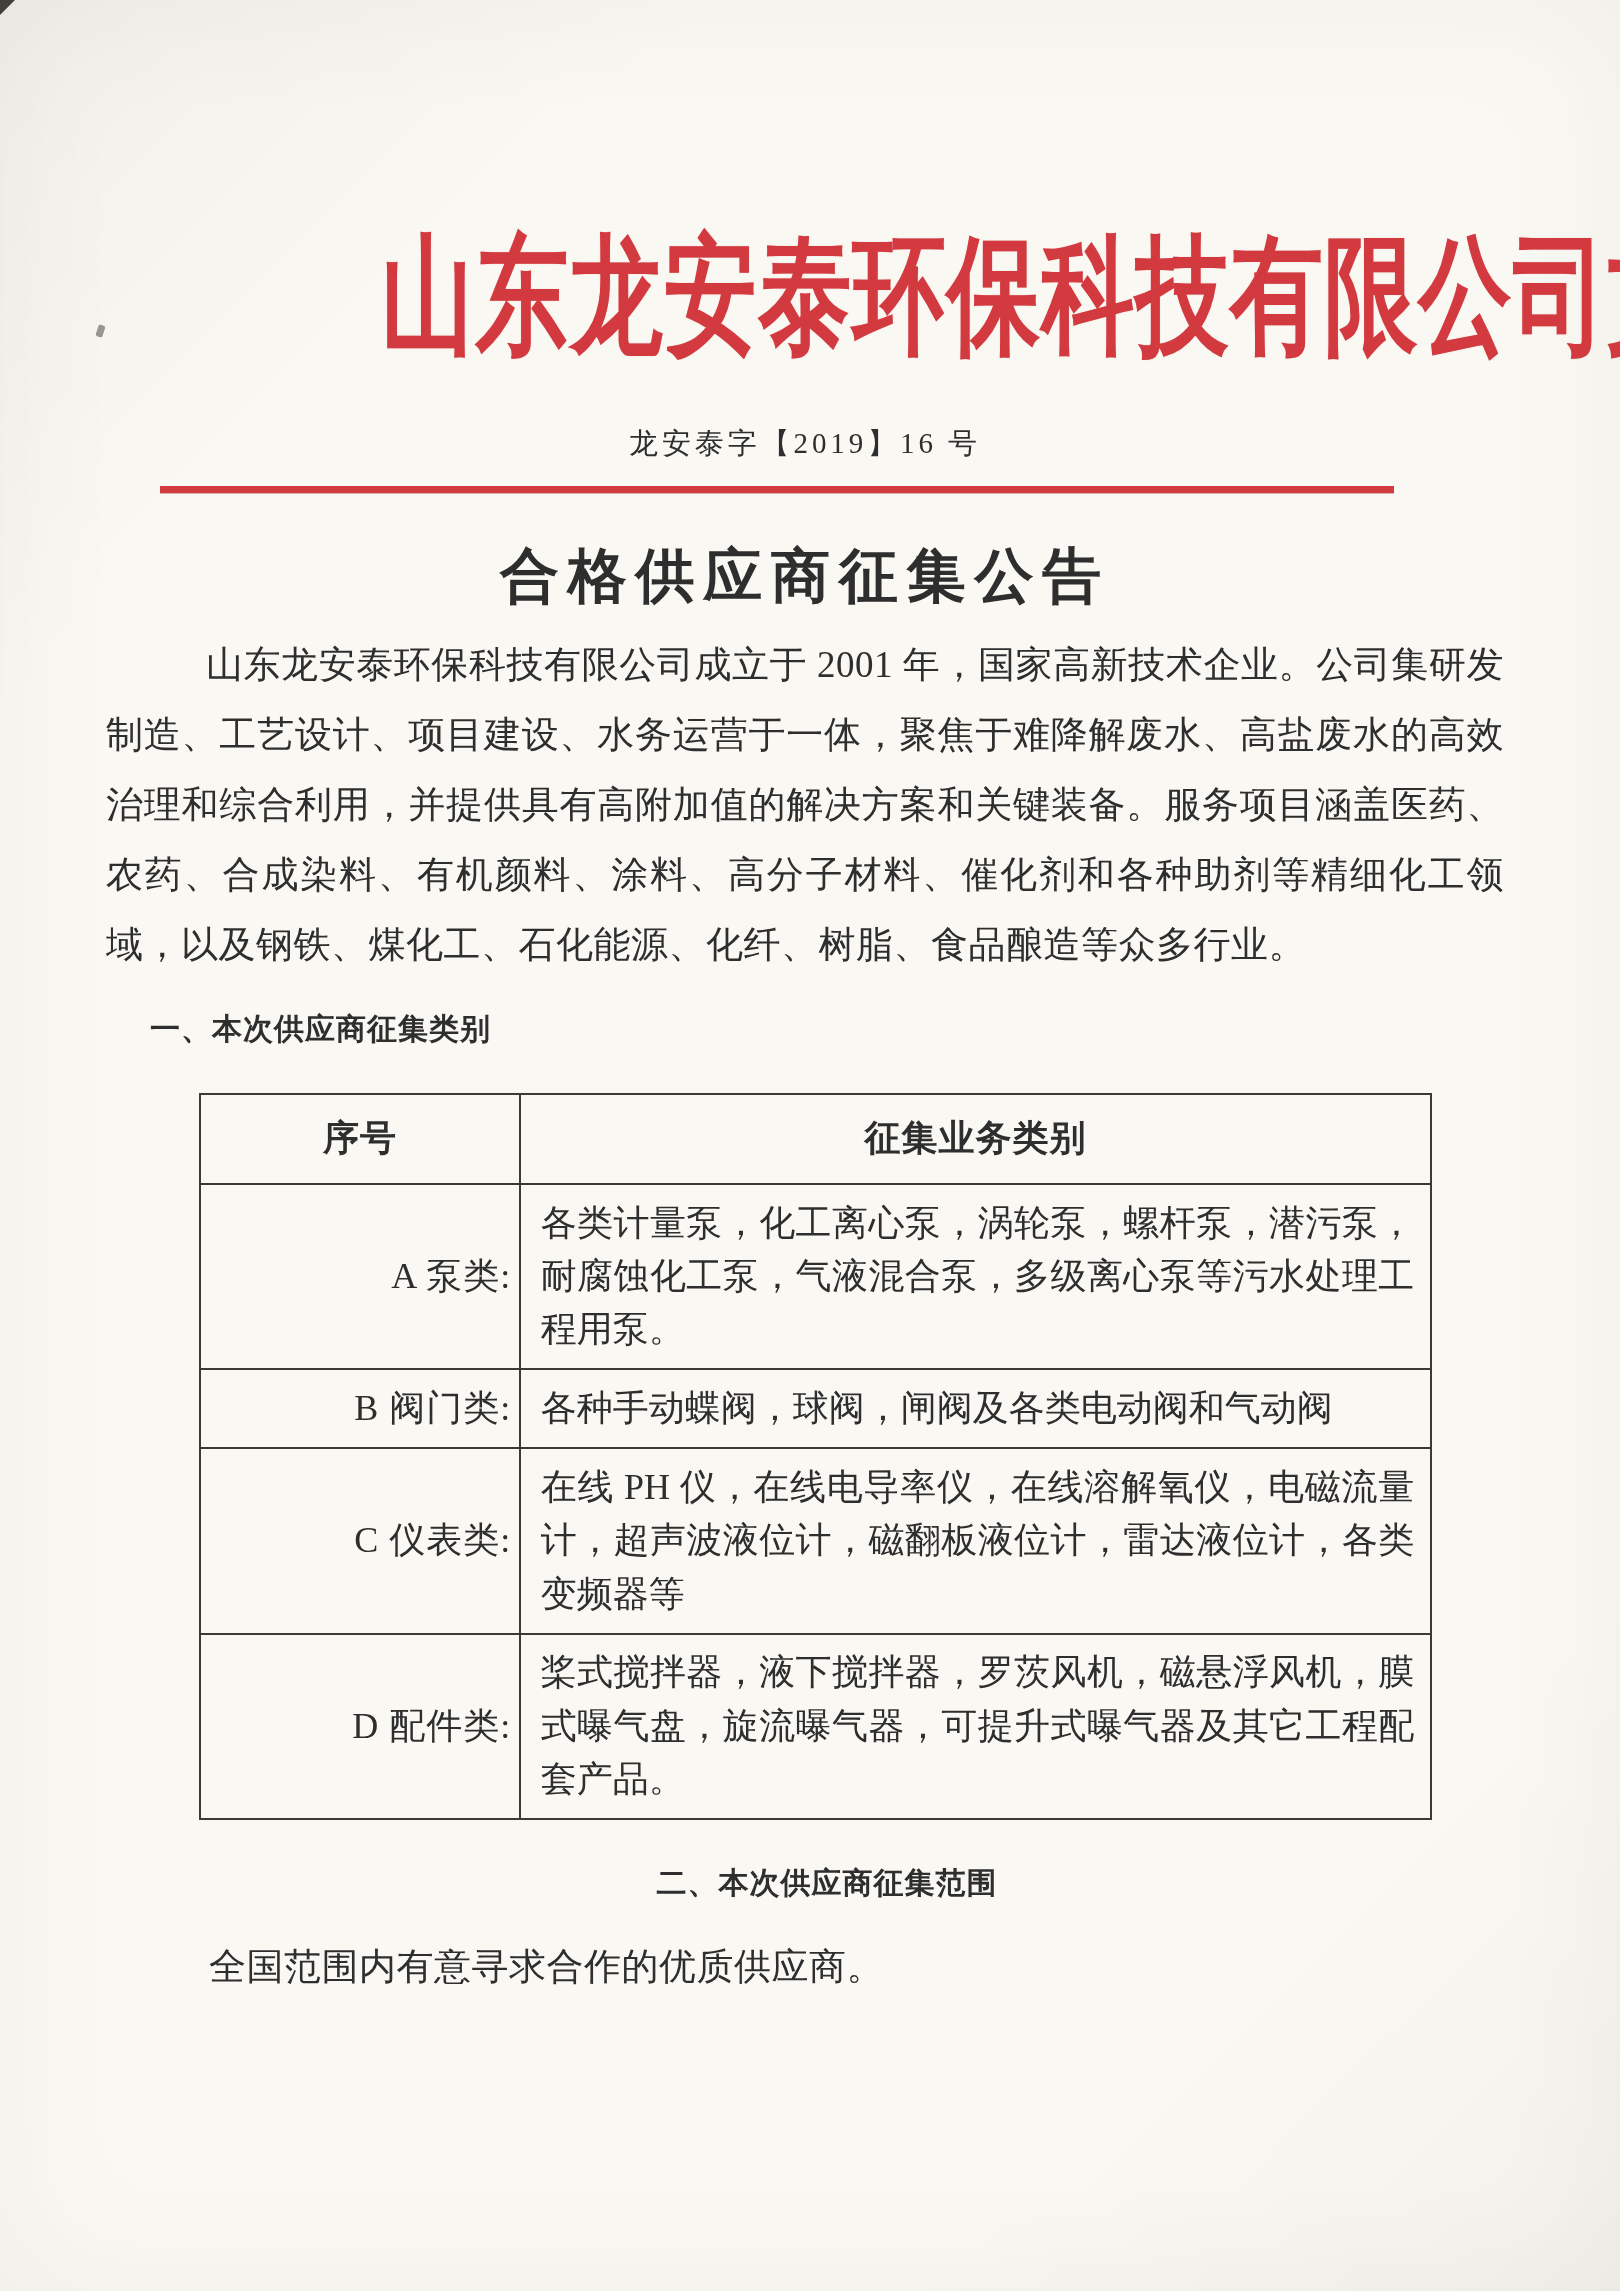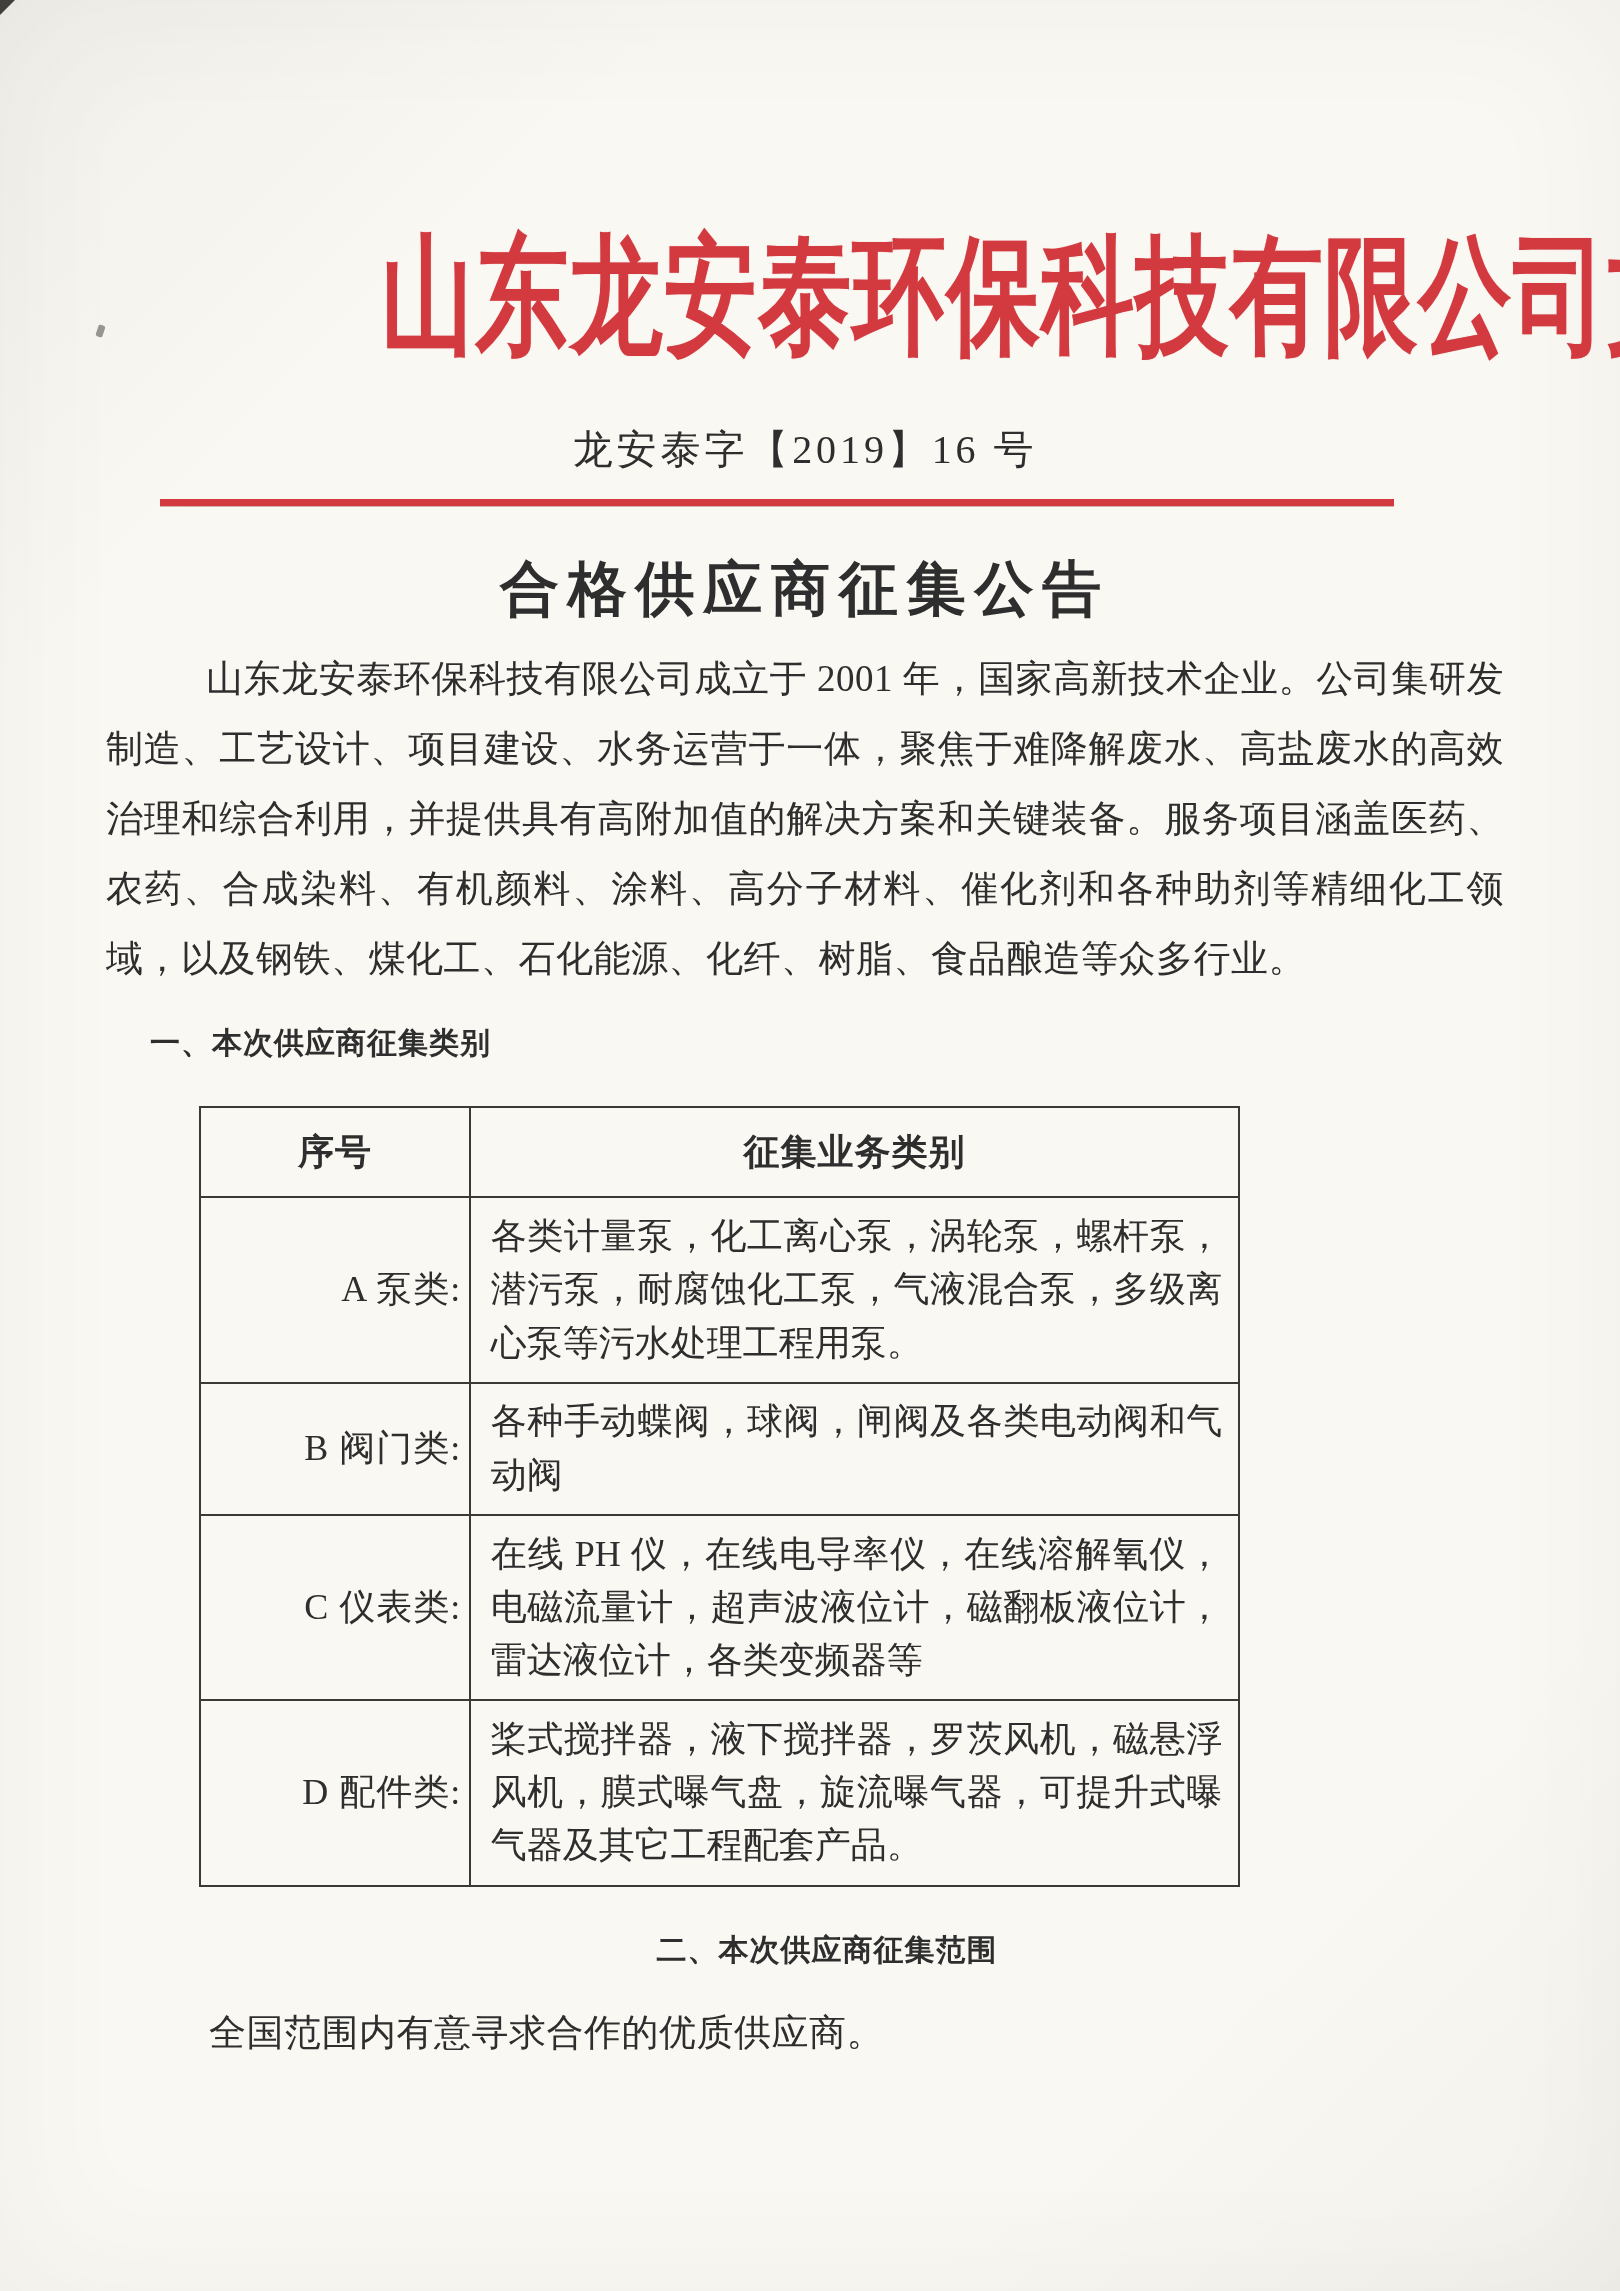--- a/index.html
+++ b/index.html
@@ -45,21 +45,21 @@
     transform-origin:center;
     font-size:129px;
     font-weight:bold;
     color:var(--accent);
     letter-spacing:2px;
     text-shadow:0 0 1px rgba(210,58,64,.55);
   }
   .doc-number{
     margin-top:51px;
     text-align:center;
-    font-size:40px;
+    font-size:29px;
     line-height:1.2;
     letter-spacing:3.9px;
   }
   .red-rule{
     height:6.9px;
     background:var(--accent);
     margin:25.5px 110px 0 54px; 
     box-shadow:0 1px 0 rgba(150,40,40,.35);
   }
   .announcement-title{
@@ -81,21 +81,21 @@
   .section-heading{
     margin-top:29px;
     margin-left:44px;
     font-size:30px;
     font-weight:bold;
     letter-spacing:1px;
     line-height:1.35;
   }
   table.category-table{
     margin:43px 0 0 93px;
-    width:1041px;
+    width:1233px;
     border-collapse:collapse;
     table-layout:fixed;
   }
   .category-table th,.category-table td{
     border:2.5px solid #3c3a37;
     font-size:36px;
     vertical-align:middle;
   }
   .category-table col.c1{width:26%;}
   .category-table th{

